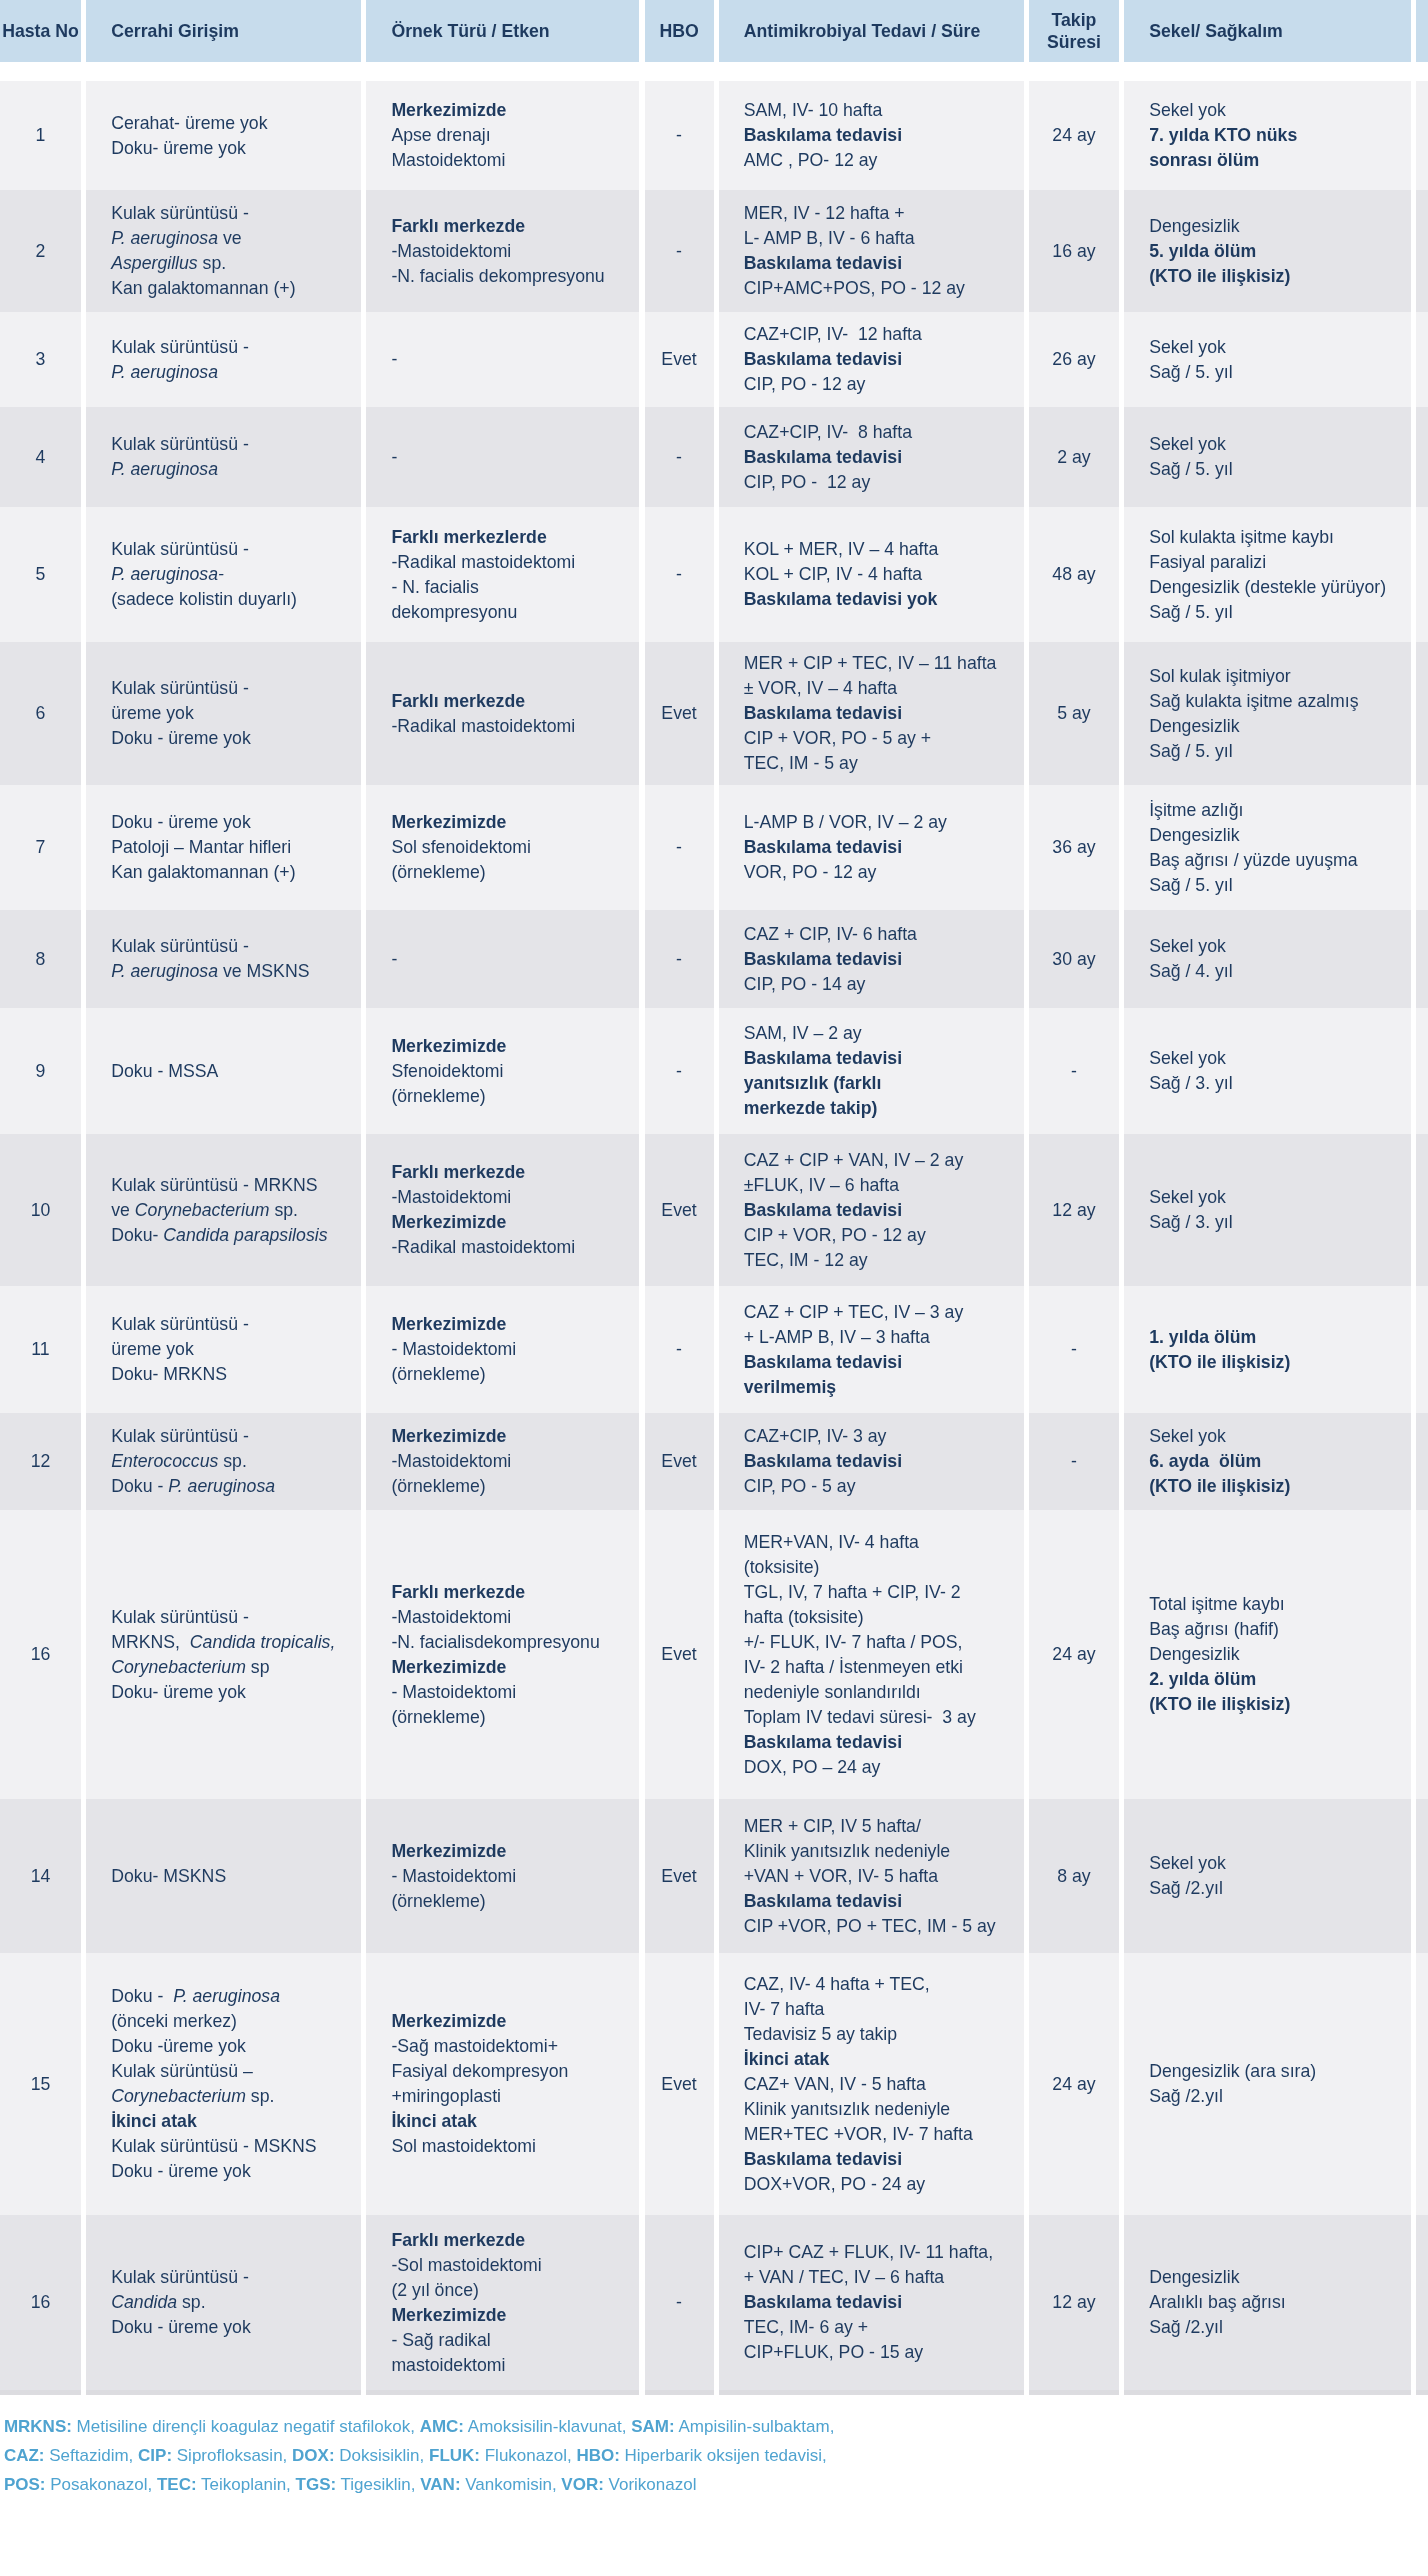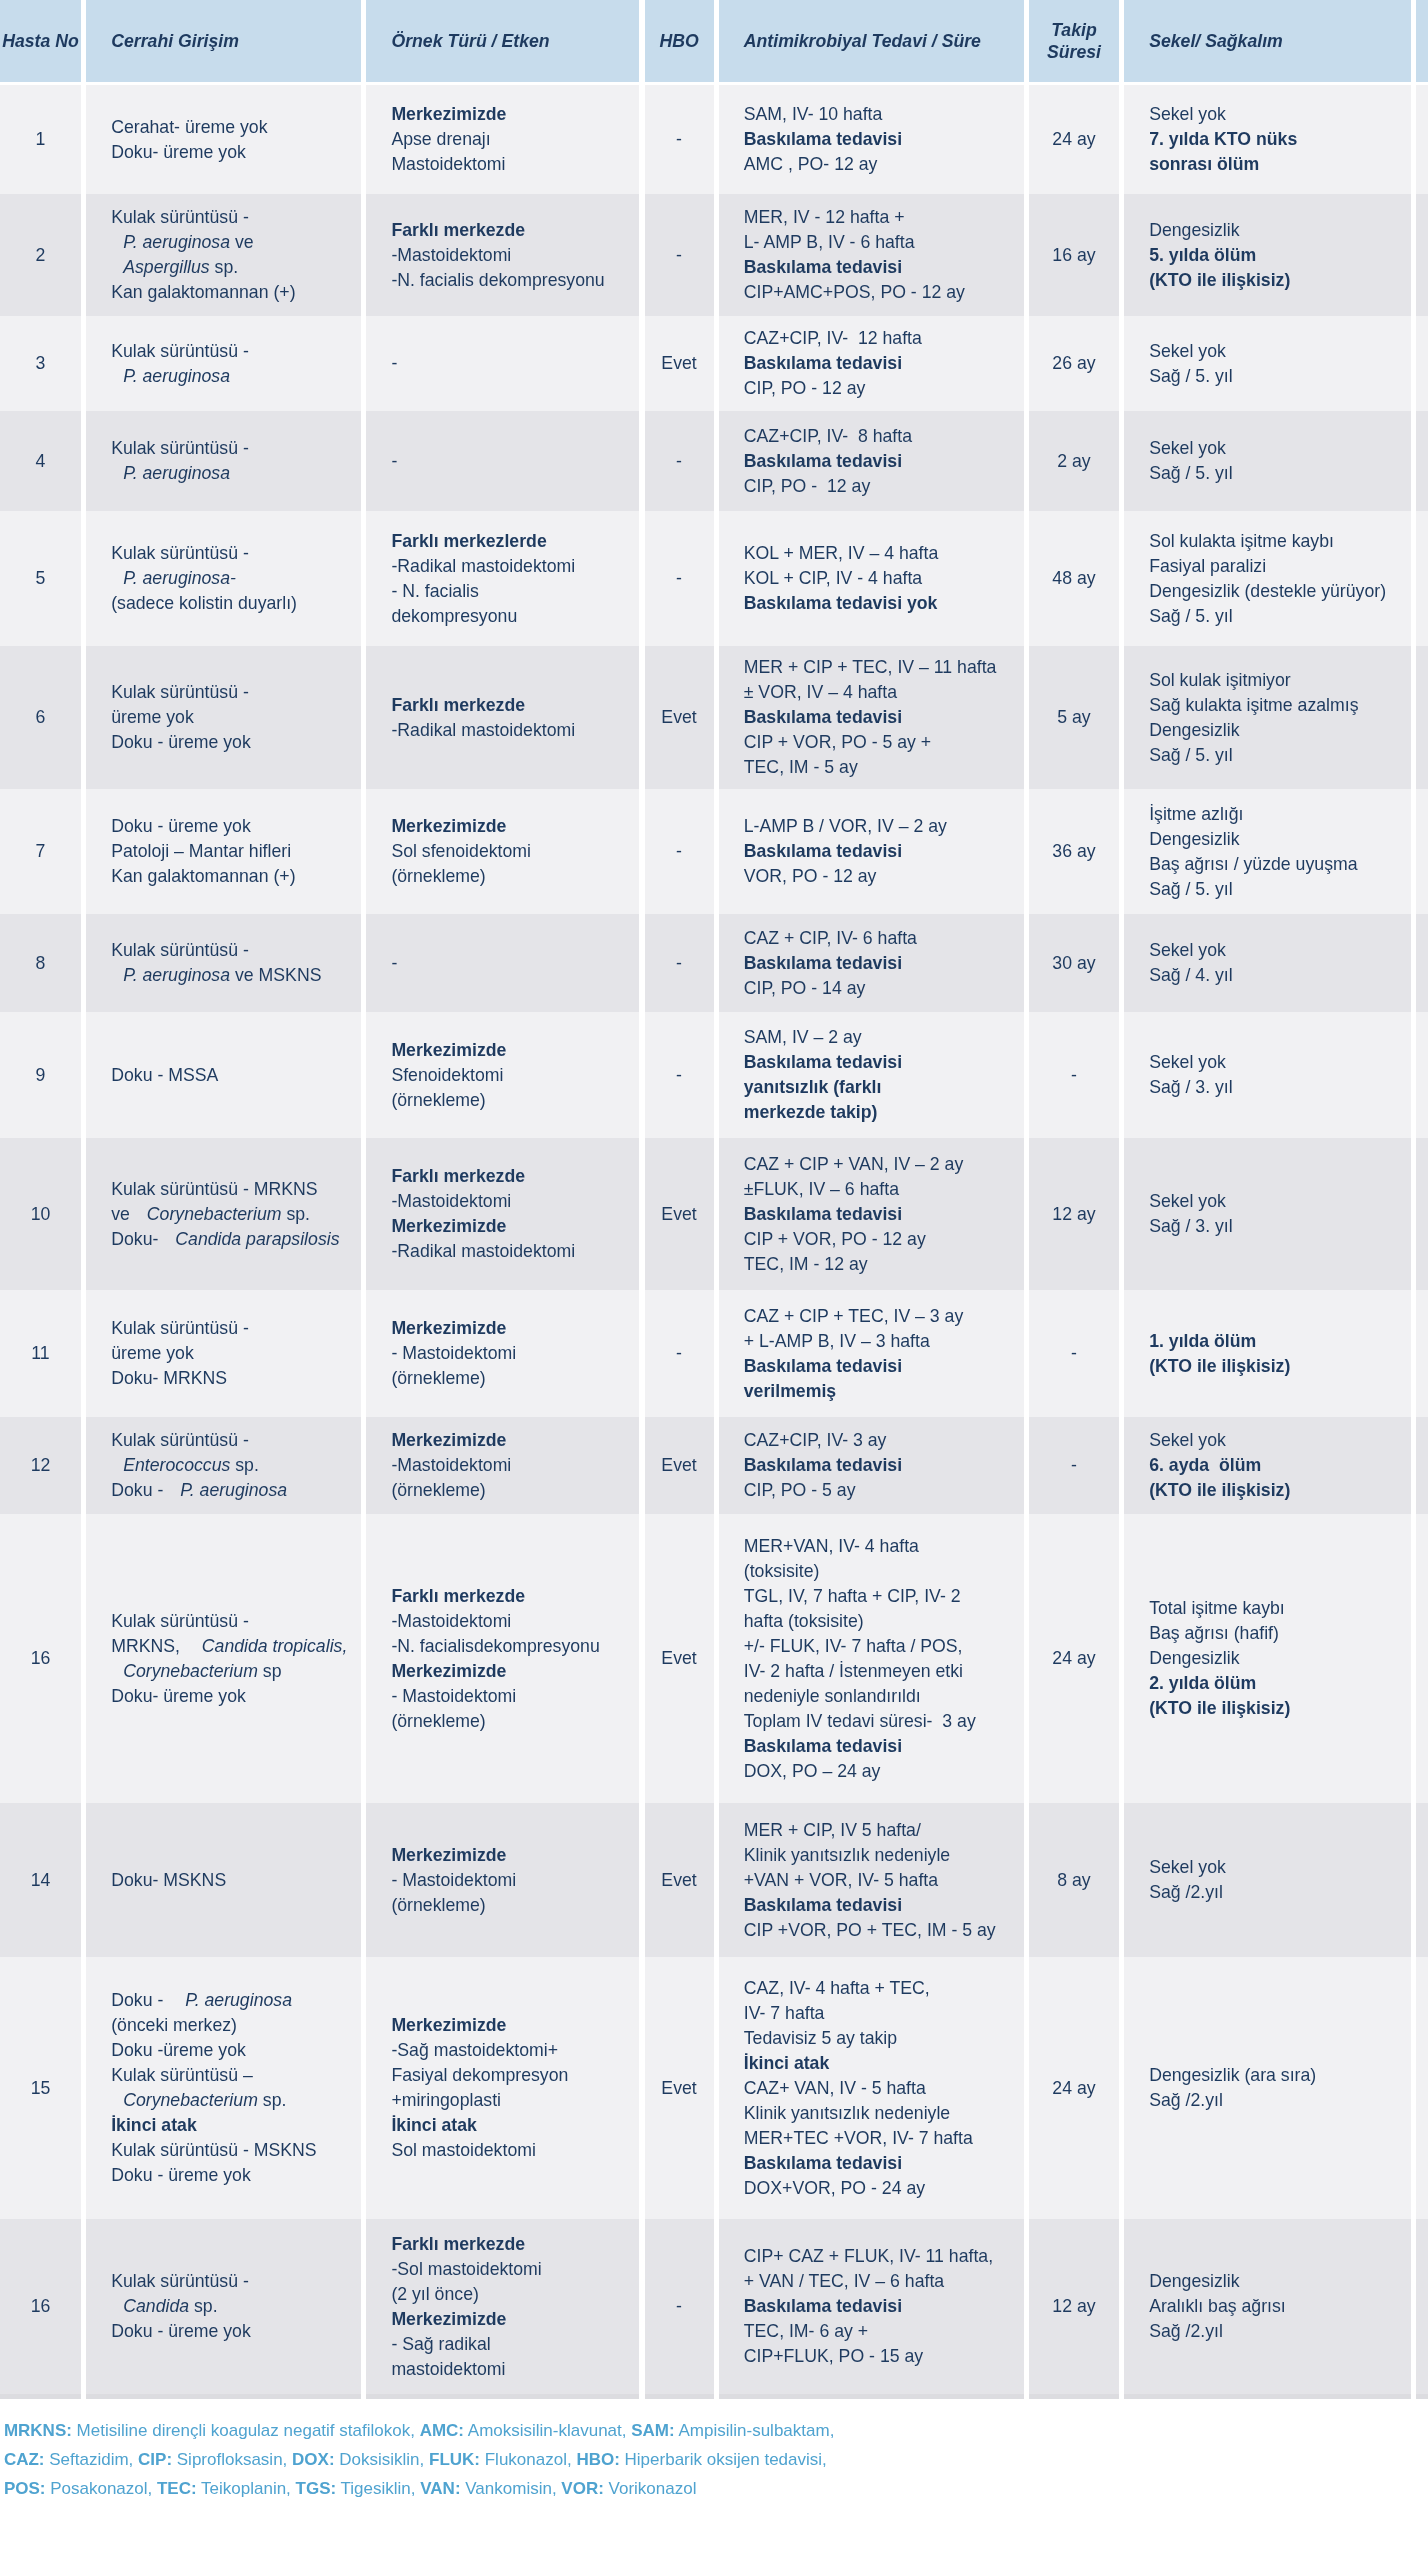--- a/index.html
+++ b/index.html
@@ -22,31 +22,31 @@
     display:grid;
     grid-template-columns:81px 275px 273px 69px 305px 90px 287px 13px;
     column-gap:5.2px;
   }
   .cell{
     display:flex;flex-direction:column;justify-content:center;
     padding-left:25px;box-sizing:border-box;
     font-size:17.7px;line-height:25px;
   }
   .cell.center{align-items:center;text-align:center;padding-left:0;}
-  .header-row{height:82px;margin-bottom:3px;font-style:italic;}
+  .header-row{height:62px;margin-bottom:19px;}
   .header-row .cell{
     background:var(--header-bg);
     font-weight:bold;font-size:17.7px;line-height:22px;
   }
   .body-row.odd  .cell{background:var(--row-light);}
   .body-row.even .cell{background:var(--row-dark);}
   .body-row.last .cell{border-bottom:5.2px solid #dcdce0;}
   .line{white-space:pre;}
   .b{font-weight:bold;}
-  .i{font-style:italic;margin-left:12px;}
+  .i{font-style:italic;}
   .sliver{padding:0;}
   .footnotes{
     padding:17px 0 0 3.9px;
     color:var(--footnote);
     font-size:17px;line-height:29px;
   }
   .footnotes .line{white-space:pre;}
 </style>
 </head>
 <body>

